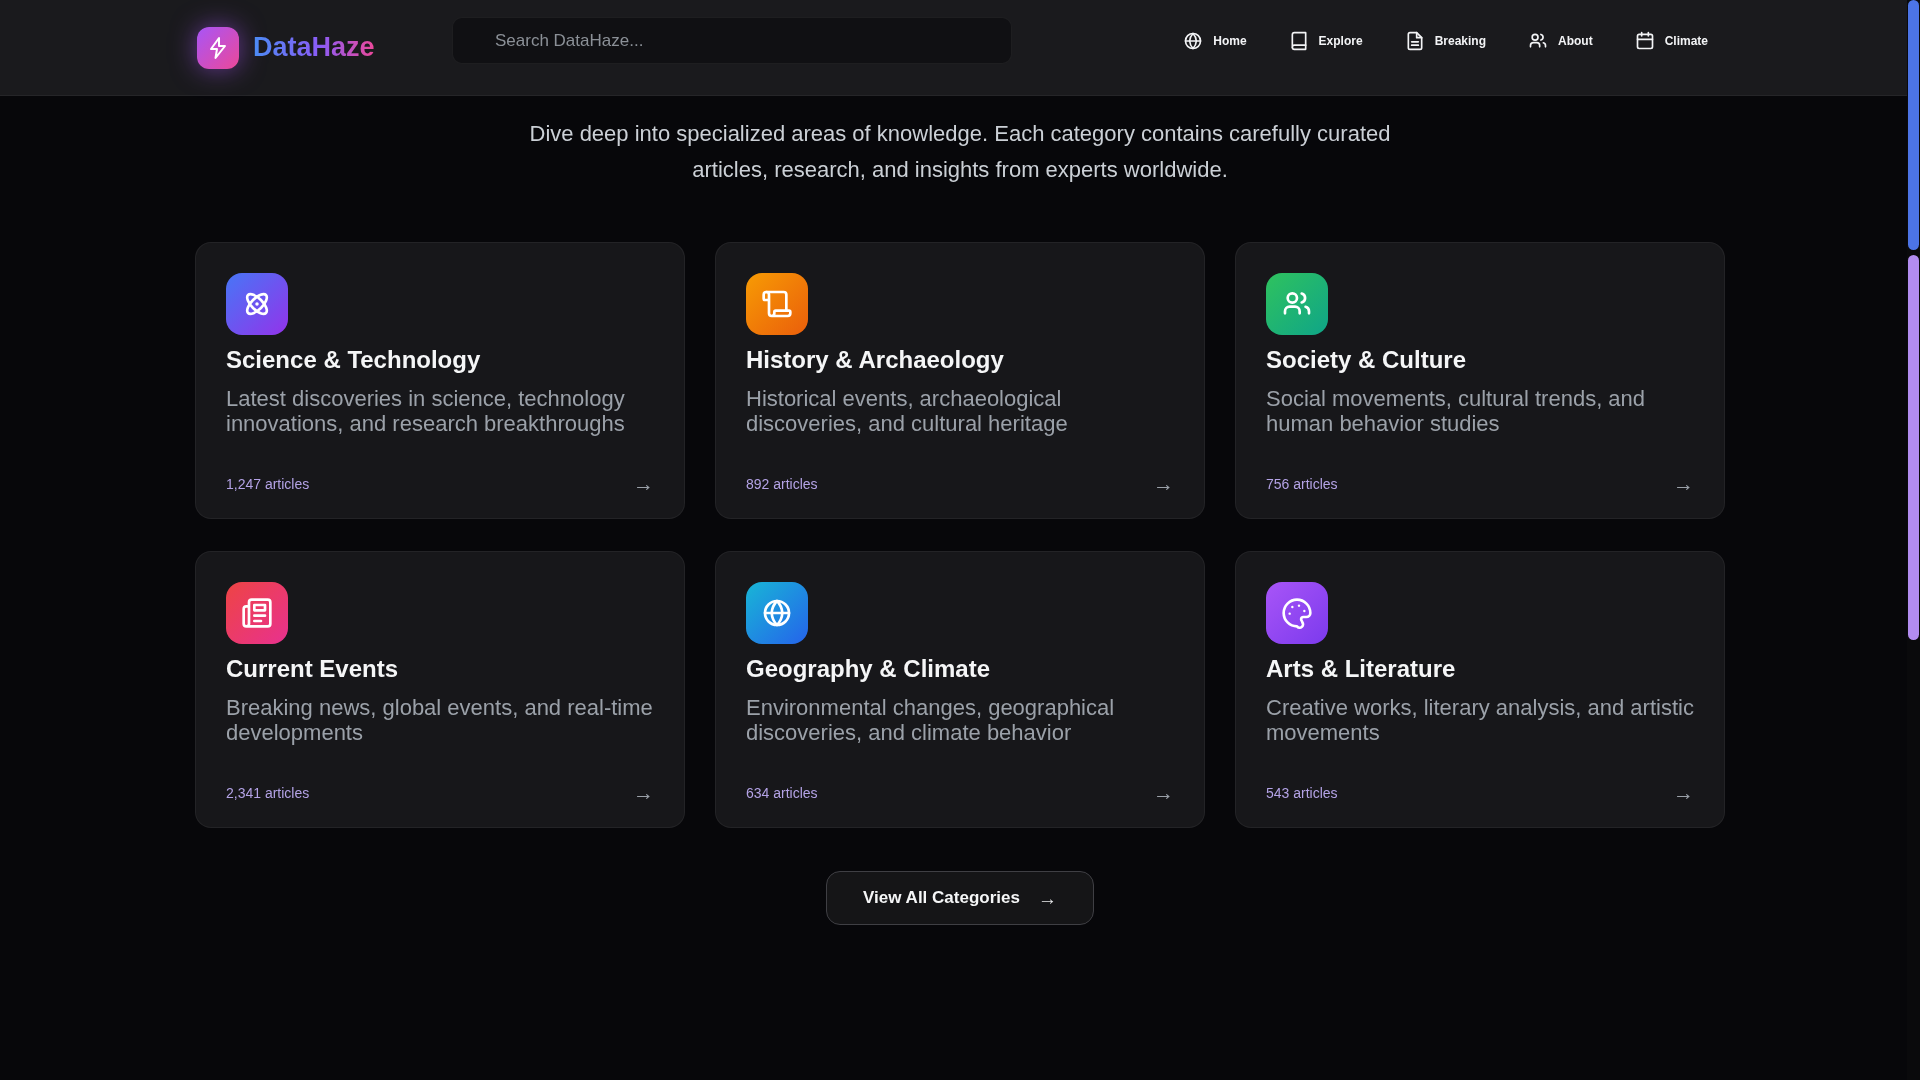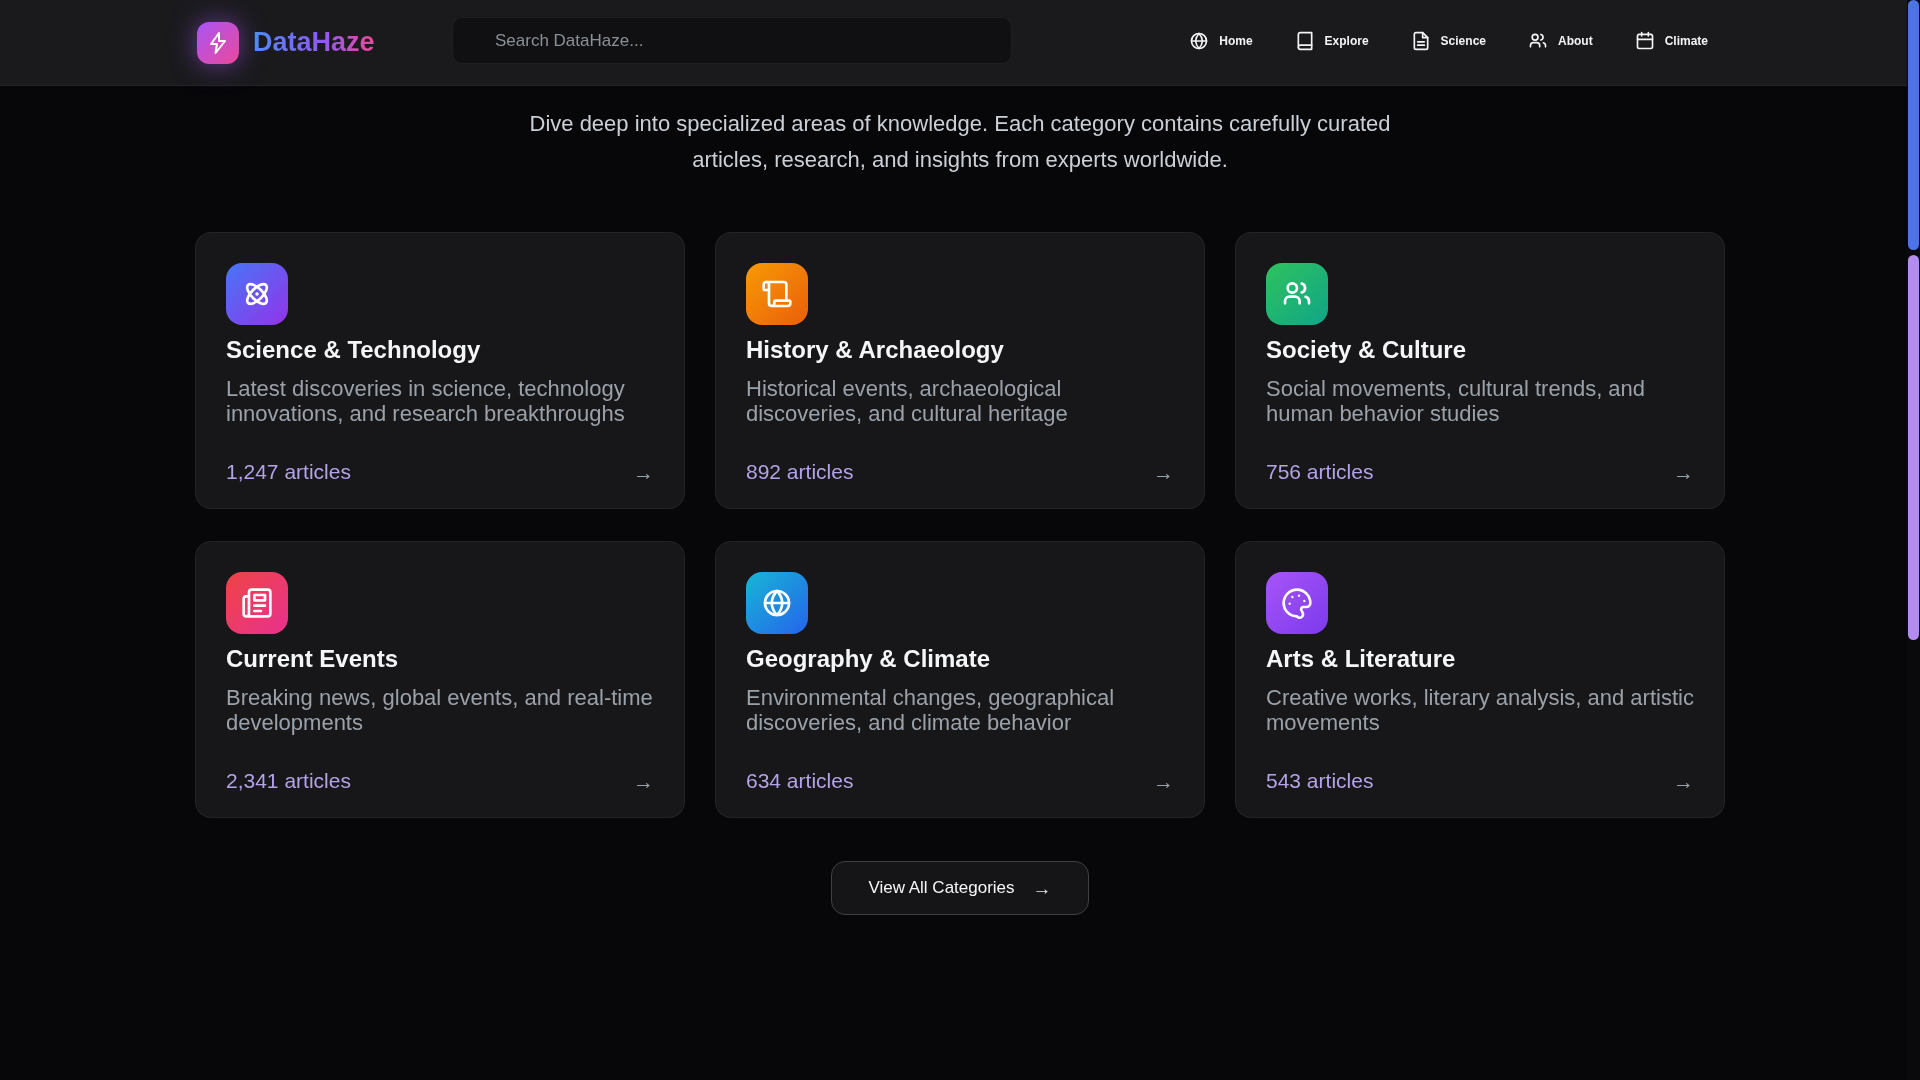--- a/index.html
+++ b/index.html
@@ -1,20 +1,20 @@
 <!DOCTYPE html>
 <html><head>
 <meta charset="utf-8">
 <style>
   * { margin:0; padding:0; box-sizing:border-box; }
   html,body { width:1920px; height:1080px; overflow:hidden; background:#07070a;
     font-family:"Liberation Sans", sans-serif; }
 
   
-  .navbar { position:relative; width:100%; height:86px; background:#1a1a1d;
+  .navbar { position:relative; width:100%; height:96px; background:#1a1a1d;
     border-bottom:1px solid rgba(255,255,255,.05); display:flex; align-items:center; }
   .brand { display:flex; align-items:center; gap:14px; margin-left:197px; }
   .logo-tile { width:42px; height:42px; border-radius:12px;
     background:linear-gradient(135deg,#a855f7,#ec4899);
     box-shadow:0 0 26px rgba(168,85,247,.55);
     display:flex; align-items:center; justify-content:center; }
   .logo-tile svg { width:24px; height:24px; }
   .brand-name { font-size:27px; font-weight:bold;
     background:linear-gradient(90deg,#4b8bf5 0%,#8b5cf6 55%,#ec4899 100%);
     -webkit-background-clip:text; background-clip:text; color:transparent; }
@@ -42,28 +42,28 @@
   .card { position:relative; background:#17171a; border:1px solid rgba(255,255,255,.055);
     border-radius:16px; padding:30px; cursor:pointer; }
   .icon-tile { width:62px; height:62px; border-radius:16px;
     display:flex; align-items:center; justify-content:center; }
   .icon-tile svg { width:32px; height:32px; }
   .card h3 { color:#f5f6f7; font-size:24px; font-weight:bold; margin-top:11px; }
   .card .desc { color:#9ba1a9; font-size:22px; line-height:25px; margin-top:12px;
     max-width:430px; }
   .card-footer { position:absolute; left:30px; right:30px; bottom:24px;
     display:flex; align-items:center; justify-content:space-between; }
-  .count { color:#b4a3e6; font-size:21px; }
+  .count { color:#b4a3e6; font-size:14px; }
   .arrow { color:#9aa0a8; font-size:21px; line-height:1; }
 
   
   .view-all-wrap { text-align:center; margin-top:43px; }
   .view-all { display:inline-flex; align-items:center; gap:18px; height:54px;
     padding:0 36px; background:#151517; border:1px solid #3f3f44; border-radius:14px;
-    color:#f5f6f7; font-size:17px; font-weight:normal; cursor:pointer;
+    color:#f5f6f7; font-size:17px; font-weight:bold; cursor:pointer;
     font-family:"Liberation Sans", sans-serif; }
   .view-all .arrow { color:#e7e8ea; font-size:19px; }
 
   
   .scroll-track { position:fixed; right:0; top:0; width:13px; height:1080px;
     background:#0a0a0c; }
   .scroll-seg-top { position:fixed; right:1px; top:0; width:11px; height:250px;
     border-radius:6px; background:#4c74e6; }
   .scroll-thumb { position:fixed; right:1px; top:255px; width:11px; height:385px;
     border-radius:6px; background:#b28cf0; }
@@ -107,21 +107,21 @@
       </div>
       <div class="nav-item">
         <span style="display: flex; color: rgb(243, 244, 246);">
           <svg viewBox="0 0 24 24" fill="none" stroke="currentColor" stroke-width="2" stroke-linecap="round" stroke-linejoin="round">
             <path d="M14 2 H6 a2 2 0 0 0 -2 2 v16 a2 2 0 0 0 2 2 h12 a2 2 0 0 0 2 -2 V8 z"></path>
             <path d="M14 2 v6 h6"></path>
             <path d="M16 13 H8"></path>
             <path d="M16 17 H8"></path>
           </svg>
         </span>
-        <span>Science</span>
+        <span>Breaking</span>
       </div>
       <div class="nav-item">
         <span style="display: flex; color: rgb(243, 244, 246);">
           <svg viewBox="0 0 24 24" fill="none" stroke="currentColor" stroke-width="2" stroke-linecap="round" stroke-linejoin="round">
             <path d="M14 19 v-1.5 a3.5 3.5 0 0 0 -3.5 -3.5 h-4 A3.5 3.5 0 0 0 3 17.5 V19"></path>
             <circle cx="8.5" cy="7.5" r="3.5"></circle>
             <path d="M21 19 v-1.5 a3.5 3.5 0 0 0 -2.6 -3.38"></path>
             <path d="M15.5 4.13 a3.5 3.5 0 0 1 0 6.75"></path>
           </svg>
         </span>

